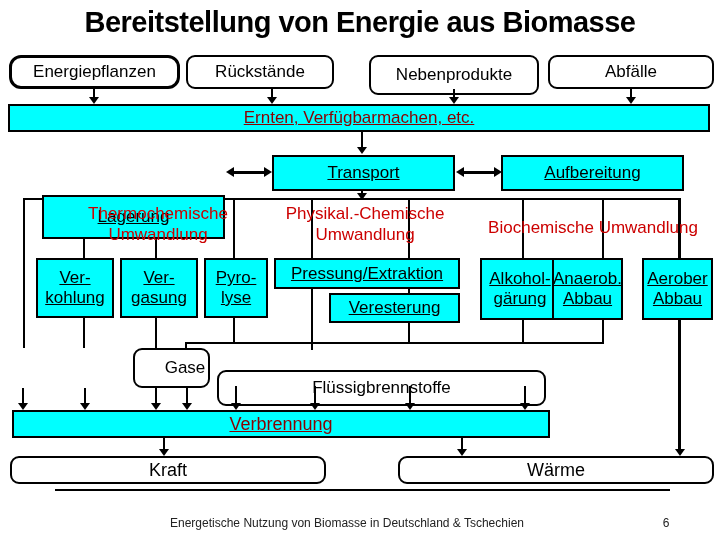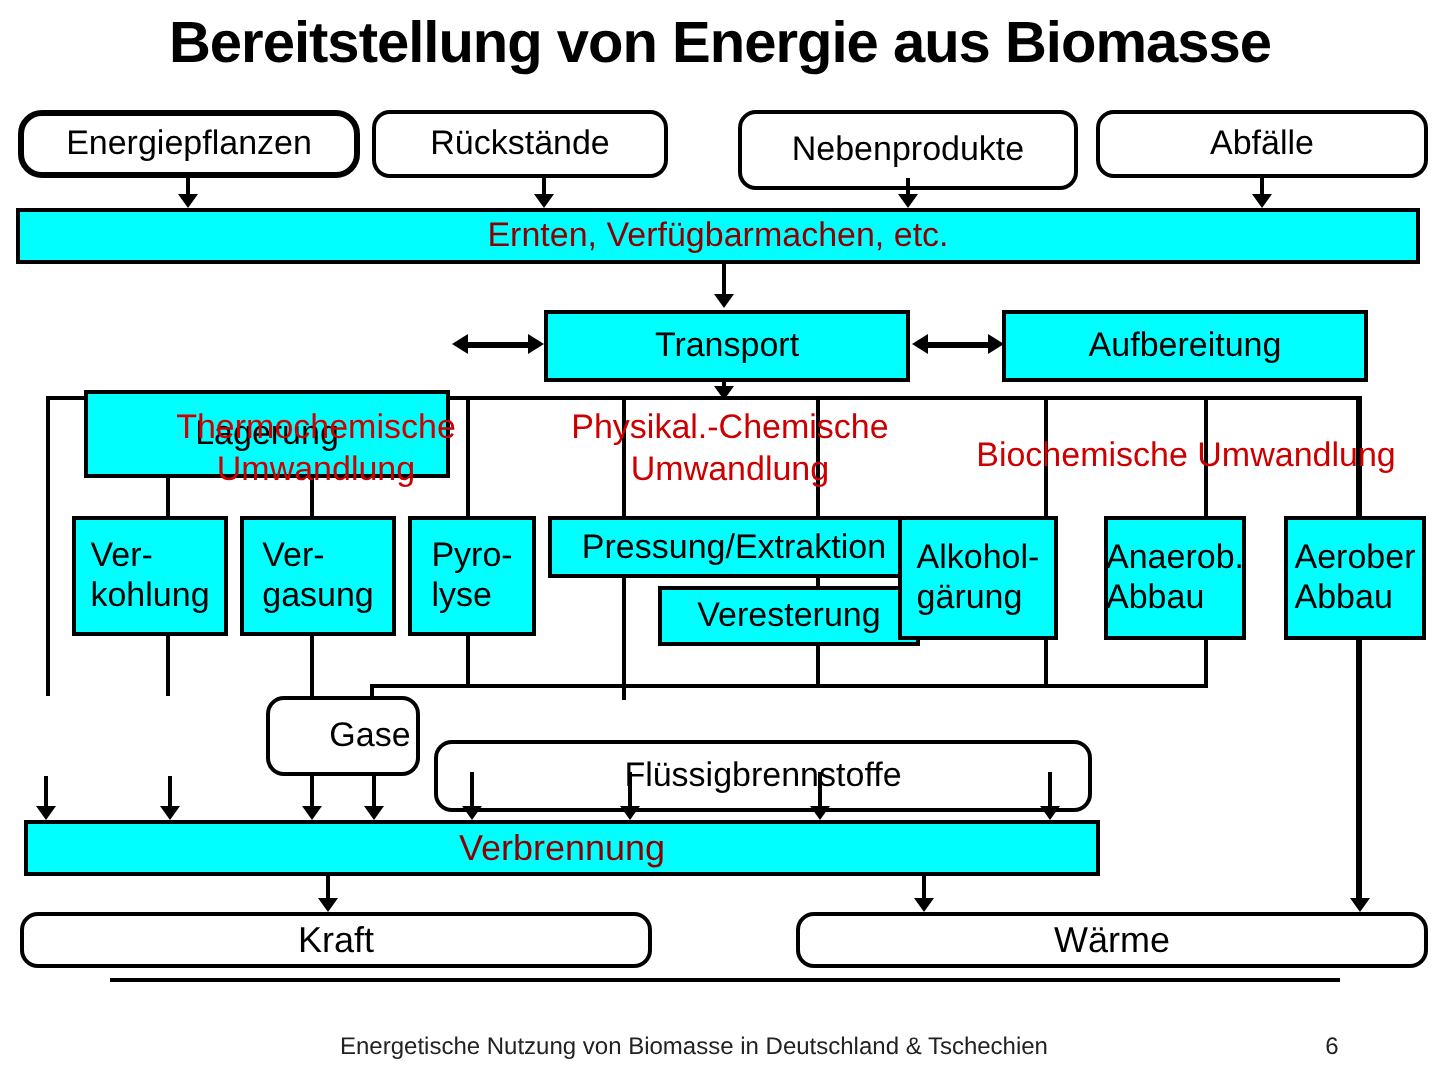--- a/index.html
+++ b/index.html
@@ -2,22 +2,22 @@
 <html><head>
 <meta charset="utf-8">
 <style>
   html,body{margin:0;padding:0;background:#888;}
   .slide{position:relative;width:720px;height:540px;background:#fff;overflow:hidden;
          font-family:"Liberation Sans", sans-serif;color:#000;}
   .abs{position:absolute;box-sizing:border-box;}
   .title{left:0;right:0;top:6px;text-align:center;font-size:29px;font-weight:bold;letter-spacing:-0.5px;}
   
   .wbox{background:#fff;border:2px solid #000;border-radius:9px;display:flex;align-items:center;justify-content:center;font-size:17px;z-index:2;}
-  .cbox{background:#00ffff;border:2px solid #000;display:flex;align-items:center;justify-content:center;font-size:17px;z-index:2;}
-  .pre{white-space:pre-line;text-align:left;line-height:1.15;}
+  .cbox{background:#00ffff;border:2px solid #000;display:flex;align-items:center;justify-content:center;font-size:17px;z-index:2;text-decoration:underline;}
+  .pre{white-space:pre-line;text-align:center;line-height:1.15;}
   .redhead{color:#cc0000;font-size:17px;font-weight:400;text-align:center;line-height:1.25;z-index:3;}
   .darkred{color:#8b0000;}
   
   .line{background:#000;z-index:1;}
   
   .varrow{width:2px;background:#000;z-index:2;}
   .varrow::after{content:"";position:absolute;left:-4px;bottom:-7px;width:0;height:0;
     border-left:5px solid transparent;border-right:5px solid transparent;border-top:7px solid #000;}
   .varrow.thick{width:3px;}
   .varrow.thick::after{left:-3px;}
@@ -80,21 +80,21 @@
   <div class="abs redhead" style="left:468px;top:217px;width:250px;white-space:nowrap;">Biochemische Umwandlung</div>
 
   <div class="abs cbox pre" style="left:36px;top:258px;width:78px;height:60px;">Ver-
 kohlung</div>
   <div class="abs cbox pre" style="left:120px;top:258px;width:78px;height:60px;">Ver-
 gasung</div>
   <div class="abs cbox pre" style="left:204px;top:258px;width:64px;height:60px;">Pyro-
 lyse</div>
   <div class="abs cbox" style="left:274px;top:258px;width:186px;height:31px;">Pressung/Extraktion</div>
   <div class="abs cbox" style="left:329px;top:293px;width:131px;height:30px;">Veresterung</div>
-  <div class="abs cbox pre" style="left:449px;top:258px;width:80px;height:62px;">Alkohol-
+  <div class="abs cbox pre" style="left:480px;top:258px;width:80px;height:62px;">Alkohol-
 gärung</div>
   <div class="abs cbox pre" style="left:552px;top:258px;width:71px;height:62px;">Anaerob.
 Abbau</div>
   <div class="abs cbox pre" style="left:642px;top:258px;width:71px;height:62px;">Aerober
 Abbau</div>
 
   <div class="abs wbox" style="left:133px;top:348px;width:77px;height:40px;padding-left:27px;">Gase</div>
   <div class="abs wbox" style="left:217px;top:370px;width:329px;height:36px;">Flüssigbrennstoffe</div>
 
   <div class="abs varrow" style="left:22px;top:388px;height:15px;"></div>

